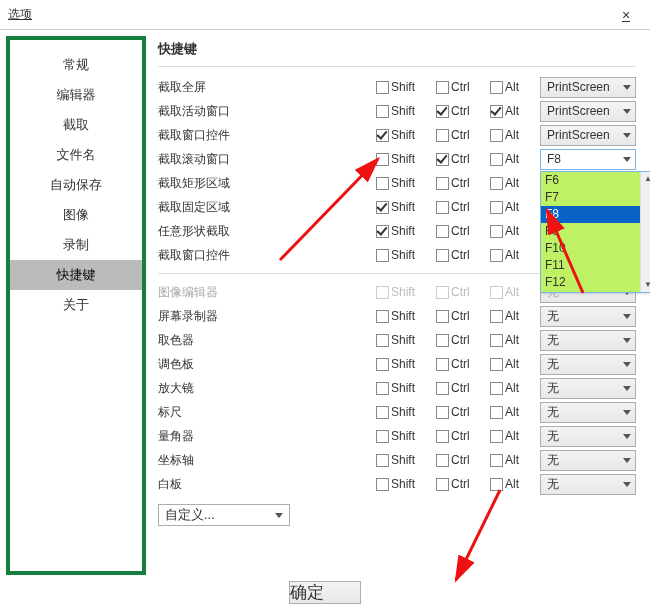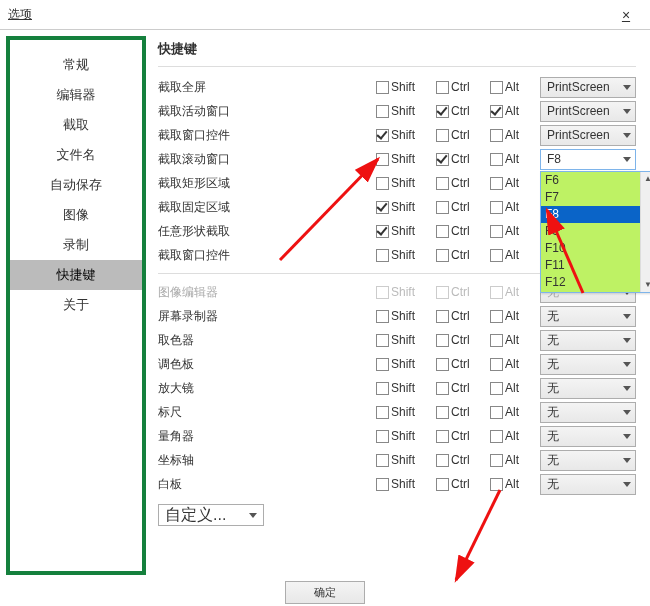--- a/index.html
+++ b/index.html
@@ -184,40 +184,40 @@
     margin: 6px 0;
   }
   .custom-sel {
     height: 22px;
     border: 1px solid #adadad;
     background: #fff;
     display: inline-flex;
     align-items: center;
     justify-content: space-between;
     padding: 0 6px;
-    width: 106px;
+    width: 132px;
     cursor: pointer;
-    font-size: 16px;
+    font-size: 13px;
     margin-top: 8px;
   }
   .footer {
     position: absolute;
     bottom: 2px;
     left: 0; right: 0;
     display: flex;
     justify-content: center;
   }
   .ok-btn {
-    width: 80px;
+    width: 72px;
     height: 23px;
     border: 1px solid #adadad;
     background: linear-gradient(#f4f4f4,#e8e8e8);
-    font-size: 11px;
+    font-size: 17px;
     cursor: pointer;
-    display: flex; align-items: center; justify-content: center;
+    display: flex; align-items: center; 
   }
   .arrow {
     position: absolute;
     pointer-events: none;
     z-index: 200;
   }
 </style>
 </head>
 <body>
 

